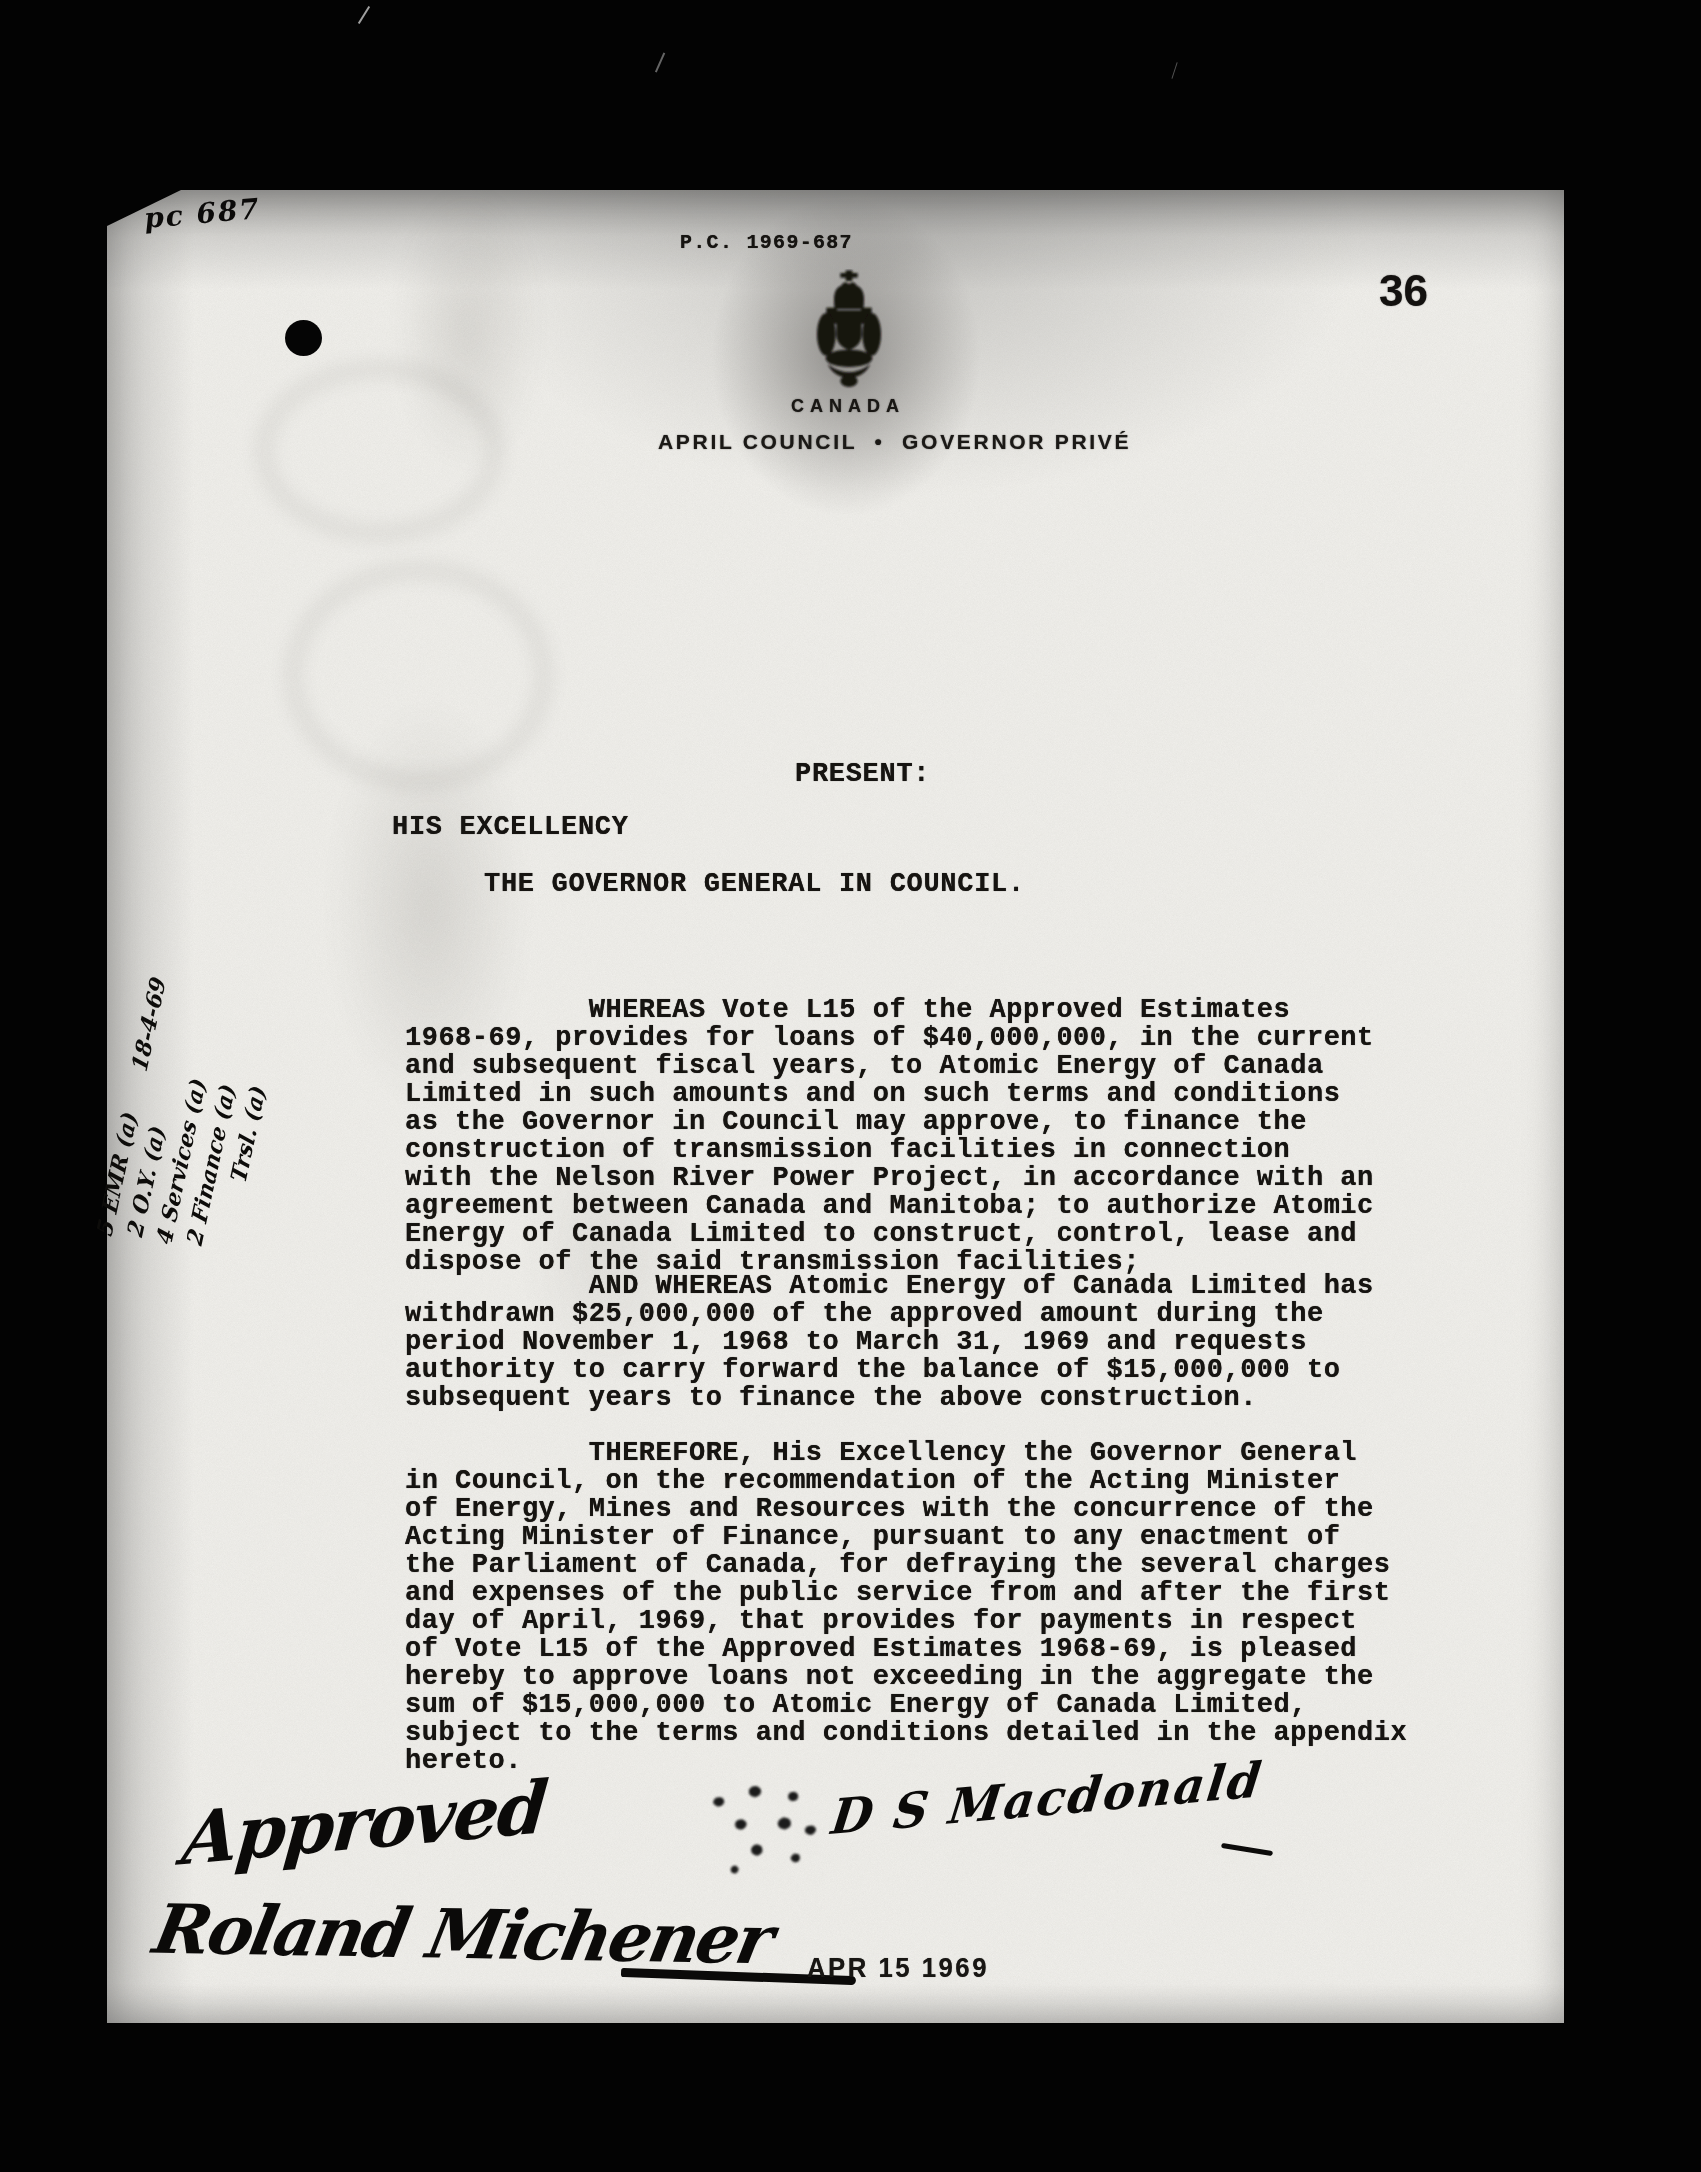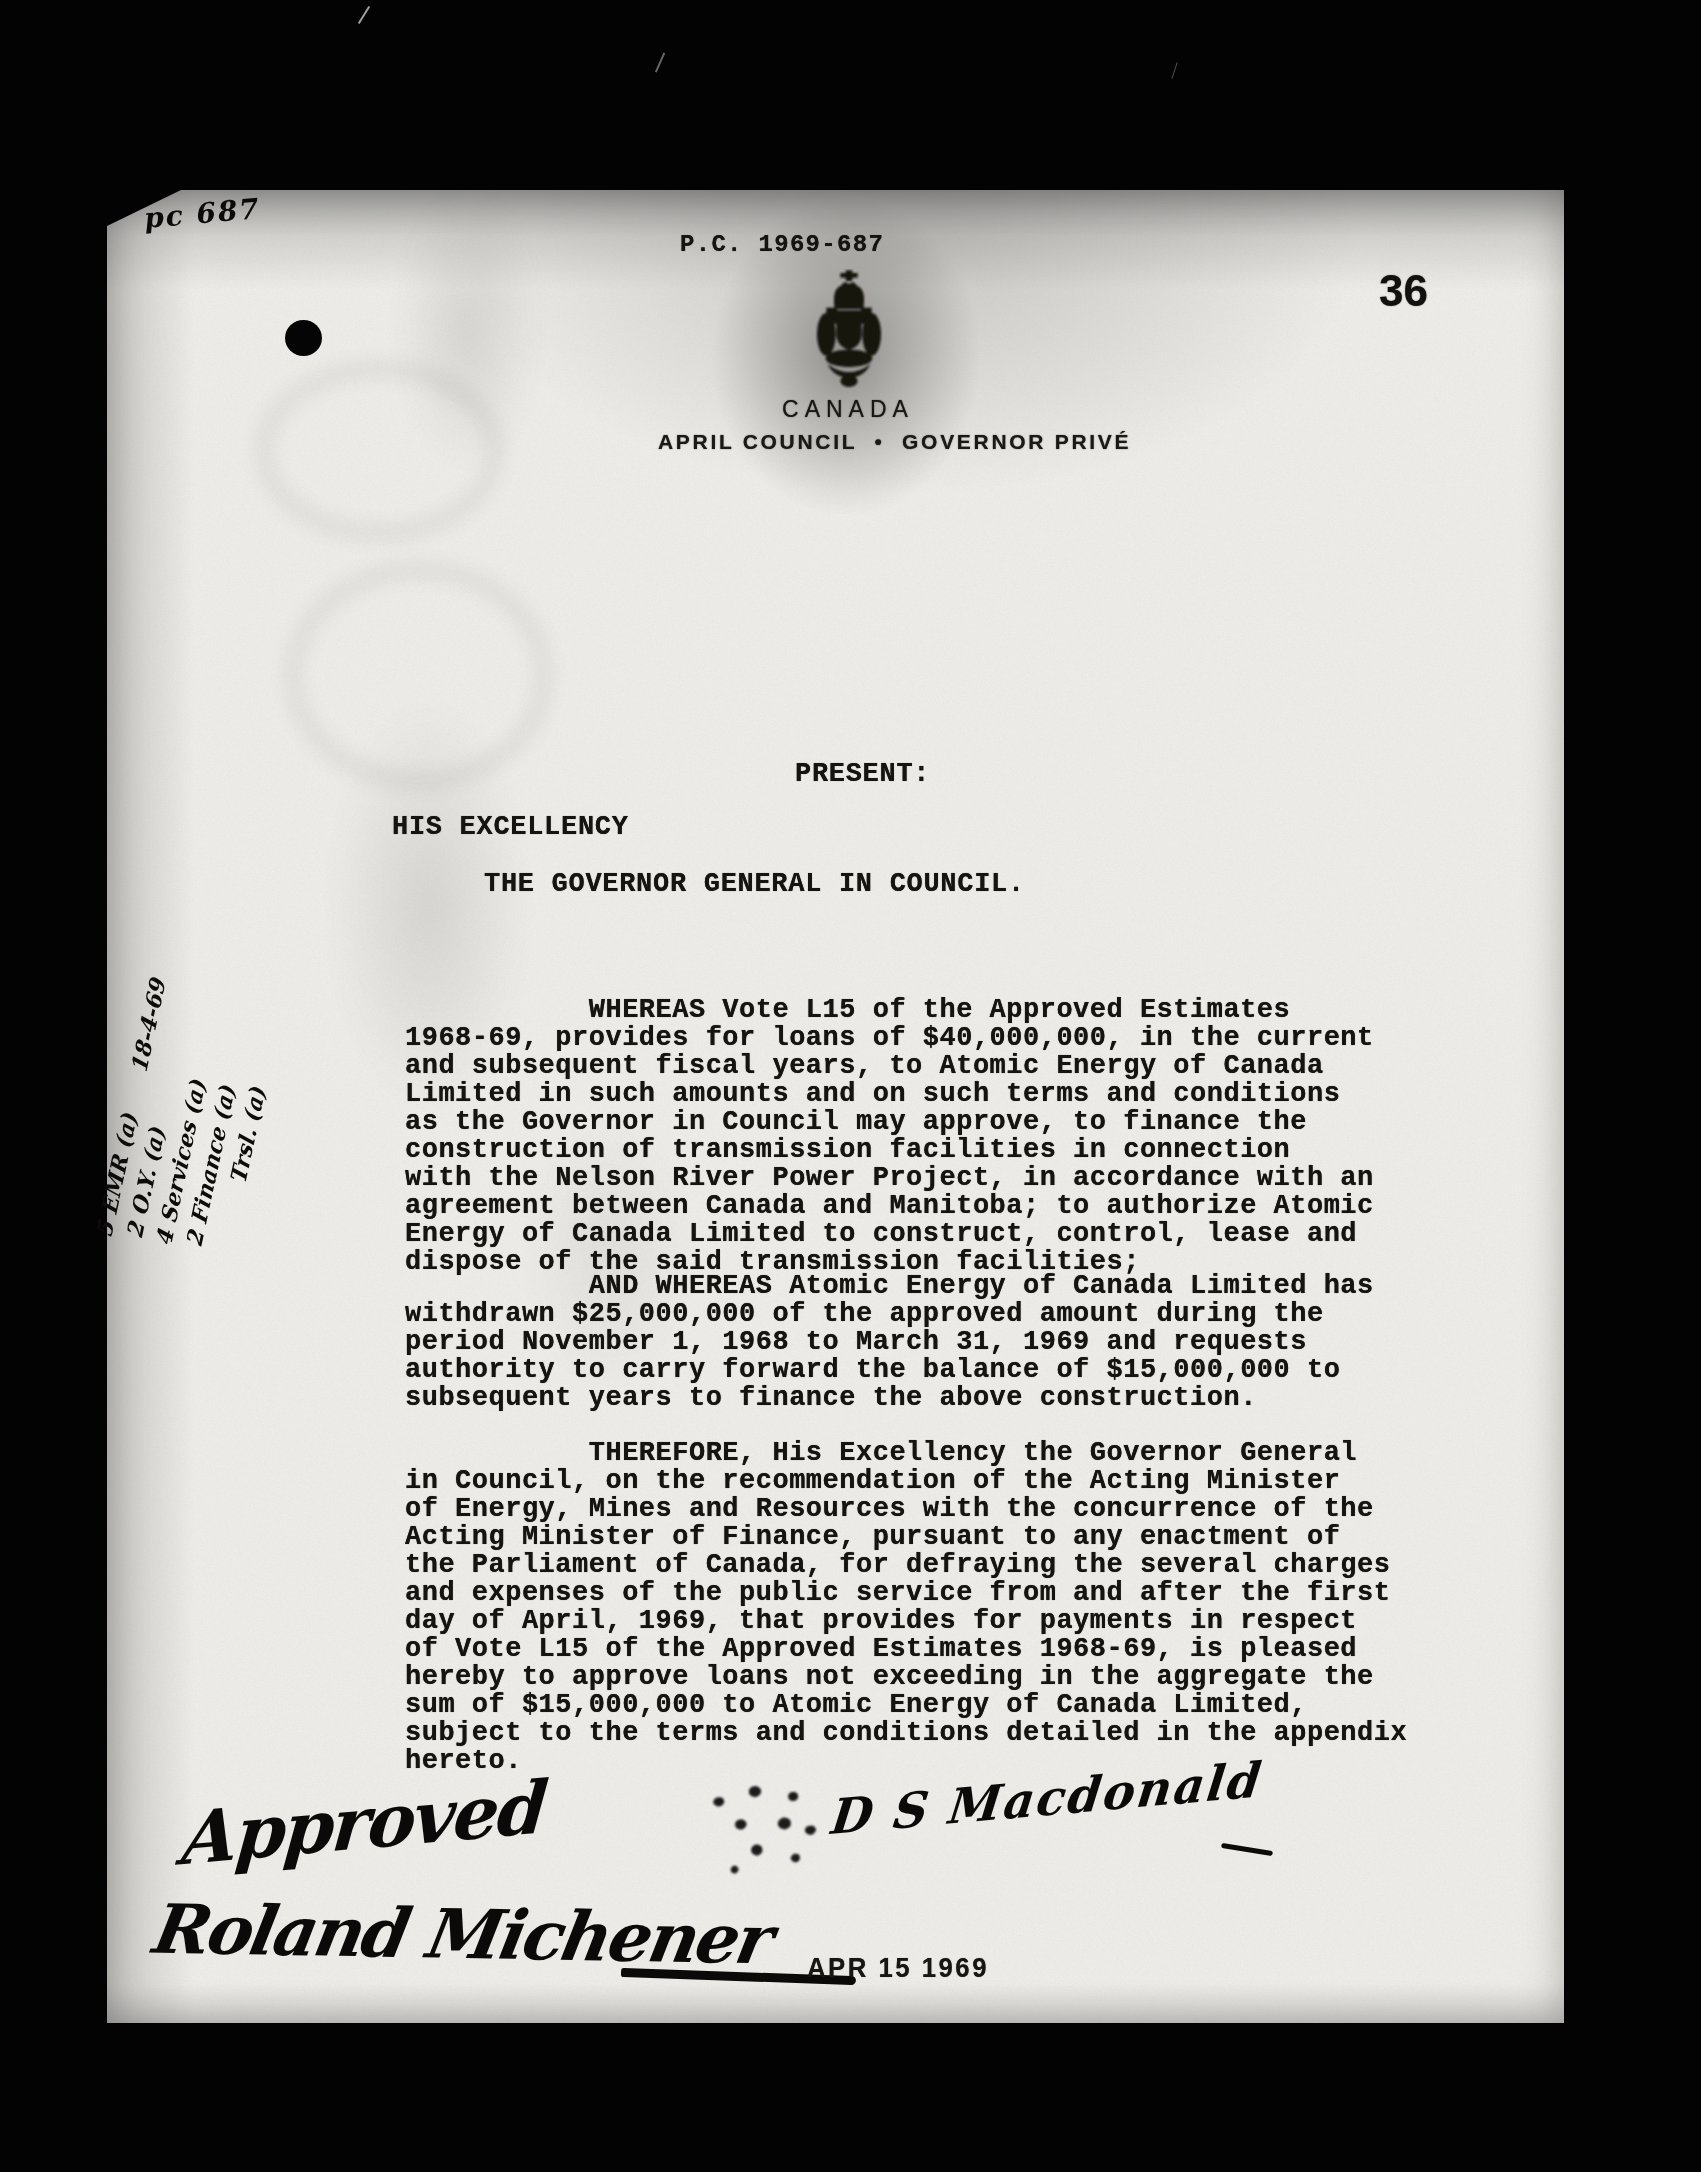--- a/index.html
+++ b/index.html
@@ -20,29 +20,29 @@
   .corner-clip{position:absolute;left:0;top:0;width:0;height:0;
     border-top:36px solid #030303;border-right:74px solid transparent;}
   .grain{position:absolute;left:0;top:0;opacity:.5;pointer-events:none;}
   .ghost{position:absolute;border-radius:50%;filter:blur(9.4px);opacity:.16;border:10.7px solid #5a5853;}
   .ghost-smear{position:absolute;filter:blur(10.7px);opacity:.25;
     background:radial-gradient(closest-side,rgba(70,66,60,.55),rgba(0,0,0,0));}
   .hole{position:absolute;left:178px;top:130px;width:37px;height:36px;border-radius:50%;background:#050505;}
   
   .tw{font-family:"Liberation Mono","DejaVu Sans Mono",monospace;font-weight:700;color:#161411;
       text-shadow:0 0 0.7px rgba(15,13,10,.9);}
-  .pc-number{position:absolute;left:573px;top:41px;font-size:24px;letter-spacing:1.3px;}
+  .pc-number{position:absolute;left:573px;top:41px;font-size:20px;letter-spacing:1.3px;}
   .h-line{position:absolute;font-size:27px;letter-spacing:0.7px;white-space:pre;}
   .para{position:absolute;left:298px;font-size:27px;line-height:28px;letter-spacing:0.5px;white-space:pre;}
   
   .page-num{position:absolute;left:1272px;top:76px;font-family:Liberation Sans, sans-serif;
       font-weight:700;font-size:44px;color:#13110f;text-shadow:0 0 1.3px rgba(0,0,0,.6);}
   .arms{position:absolute;left:702px;top:79px;}
-  .crest-word{position:absolute;left:607px;top:206px;width:268px;text-align:center;font-weight:400;
-      font-size:23px;letter-spacing:6px;color:#191714;text-shadow:0 0 1.3px rgba(20,18,15,.75);}
+  .crest-word{position:absolute;left:607px;top:206px;width:268px;text-align:center;font-weight:700;
+      font-size:18px;letter-spacing:6px;color:#191714;text-shadow:0 0 1.3px rgba(20,18,15,.75);}
   .crest-org{position:absolute;left:551px;top:240px;width:388px;text-align:center;font-weight:700;
       font-size:21px;letter-spacing:2.7px;color:#1b1916;text-shadow:0 0 1.3px rgba(20,18,15,.7);white-space:nowrap;}
   .crest-org .sep{padding:0 17.4px;}
   
   .hand{font-family:"DejaVu Serif","Liberation Serif",serif;font-style:italic;font-weight:700;color:#0b0a09;}
   .pc-note{position:absolute;left:37px;top:6.7px;font-size:28px;transform:rotate(-5deg);letter-spacing:2px;}
   .margin-notes{position:absolute;left:-67px;top:827px;width:314px;height:154px;
       transform:rotate(-78deg);font-size:22px;line-height:30px;color:#0d0c0a;white-space:nowrap;}
   .margin-notes .mn-date{margin-left:43px;}
   .mn-line{transform:skewX(-6deg);}

